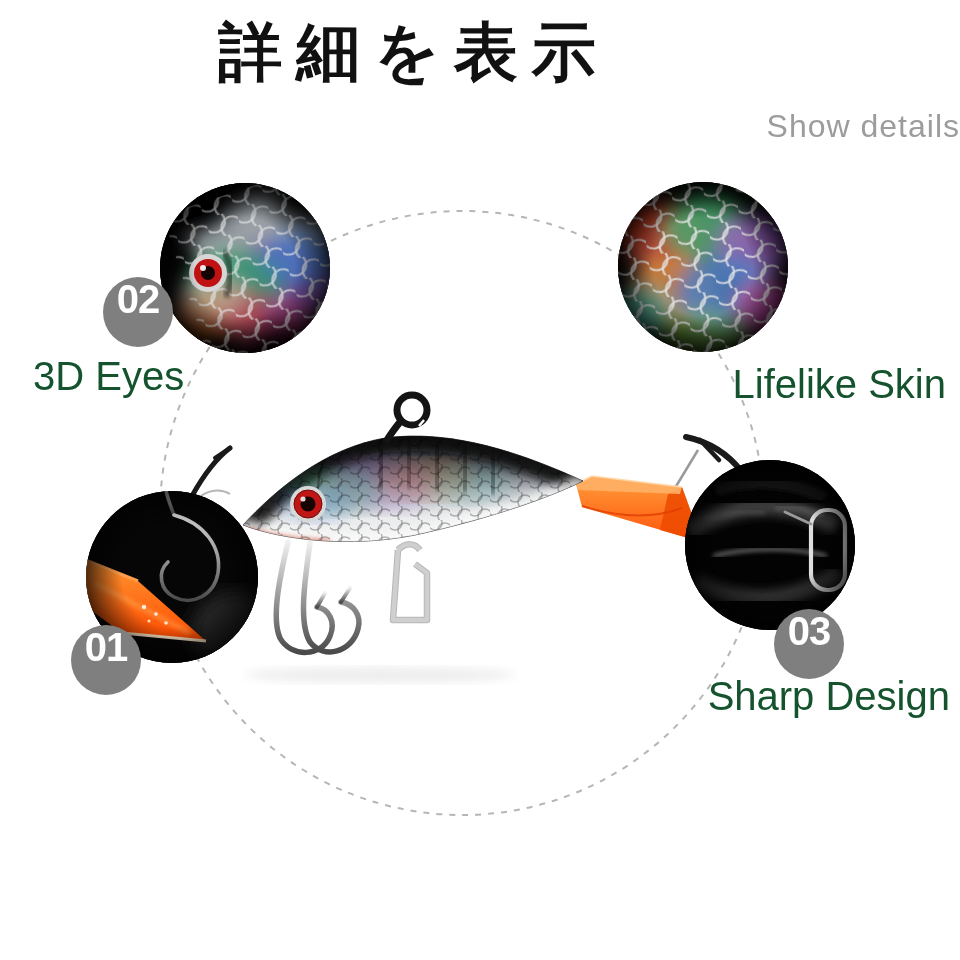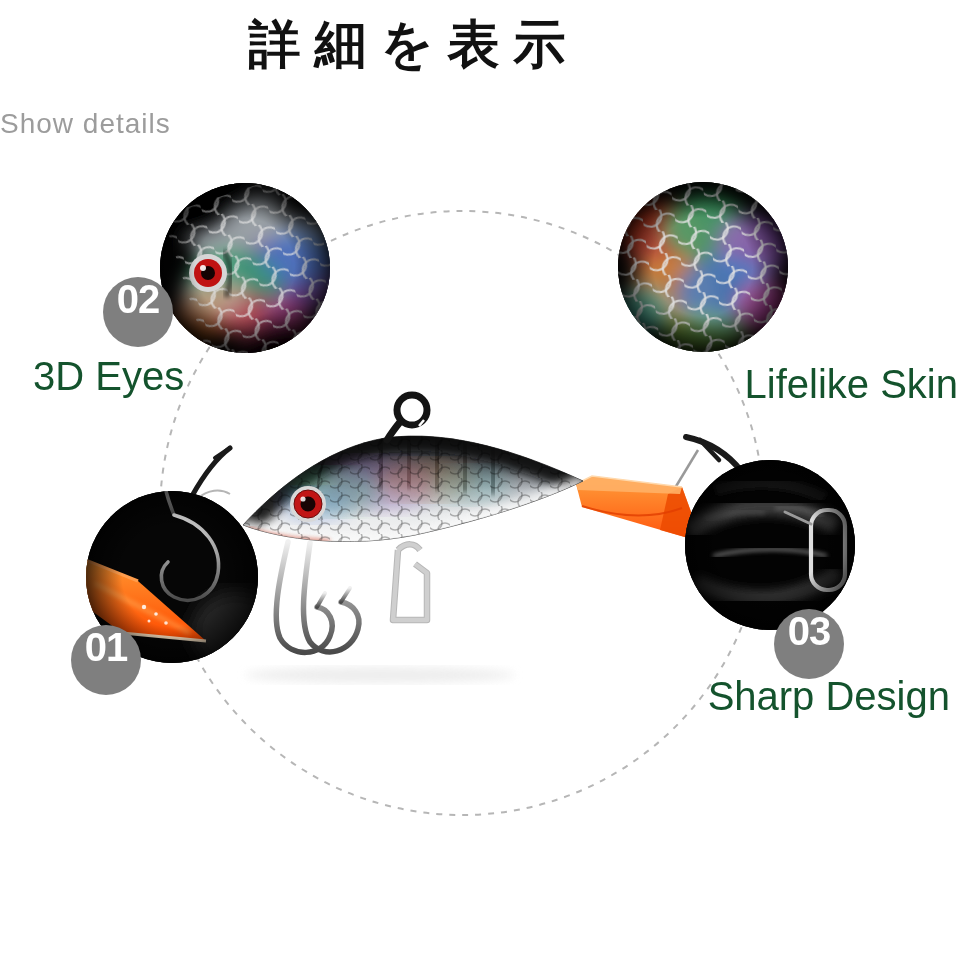--- a/index.html
+++ b/index.html
@@ -3,25 +3,25 @@
 <meta charset="utf-8">
 <style>
   html,body{margin:0;padding:0;background:#fff;}
   .stage{
     position:relative;width:960px;height:960px;background:#ffffff;
     overflow:hidden;font-family:"Liberation Sans","DejaVu Sans",sans-serif;
   }
   .title{
     position:absolute;left:0;top:10px;width:828px;text-align:center;
     font-family:"DejaVu Serif","Liberation Serif",serif;
-    font-size:52px;font-weight:600;color:#111;letter-spacing:14px;line-height:1.3;
+    font-size:64px;font-weight:600;color:#111;letter-spacing:14px;line-height:1.3;
   }
   .subtitle{
-    position:absolute;left:0;top:108px;width:960px;text-align:left;
-    font-size:28px;color:#9c9c9c;letter-spacing:1px;
+    position:absolute;left:0;top:108px;width:960px;text-align:right;
+    font-size:32px;color:#9c9c9c;letter-spacing:1px;
   }
   .dashed-ring{position:absolute;left:0;top:0;z-index:1;}
   .lure{position:absolute;left:230px;top:380px;z-index:2;}
   .spike{position:absolute;left:182px;top:438px;z-index:2;}
   .photo{
     position:absolute;border-radius:50%;overflow:hidden;z-index:3;
     background:#050505;
   }
   .photo svg{display:block;}
   .c02{left:160px;top:183px;width:170px;height:170px;}
@@ -36,21 +36,21 @@
   }
   .b02{left:103px;top:277px;}
   .b03{left:765px;top:296px;}
   .b01{left:71px;top:625px;}
   .b04{left:774px;top:609px;}
   .feature-label{
     position:absolute;z-index:4;font-size:40px;color:#14532d;
     white-space:nowrap;line-height:1;
   }
   .l02{left:33px;top:356px;}
-  .l03{right:2px;top:364px;}
+  .l03{right:14px;top:364px;}
   .l01{left:8px;top:710px;}
   .l04{right:10px;top:676px;}
 </style>
 </head>
 <body>
 
 <div class="stage">
 
   <svg width="0" height="0" style="position:absolute" aria-hidden="true">
     <defs>

